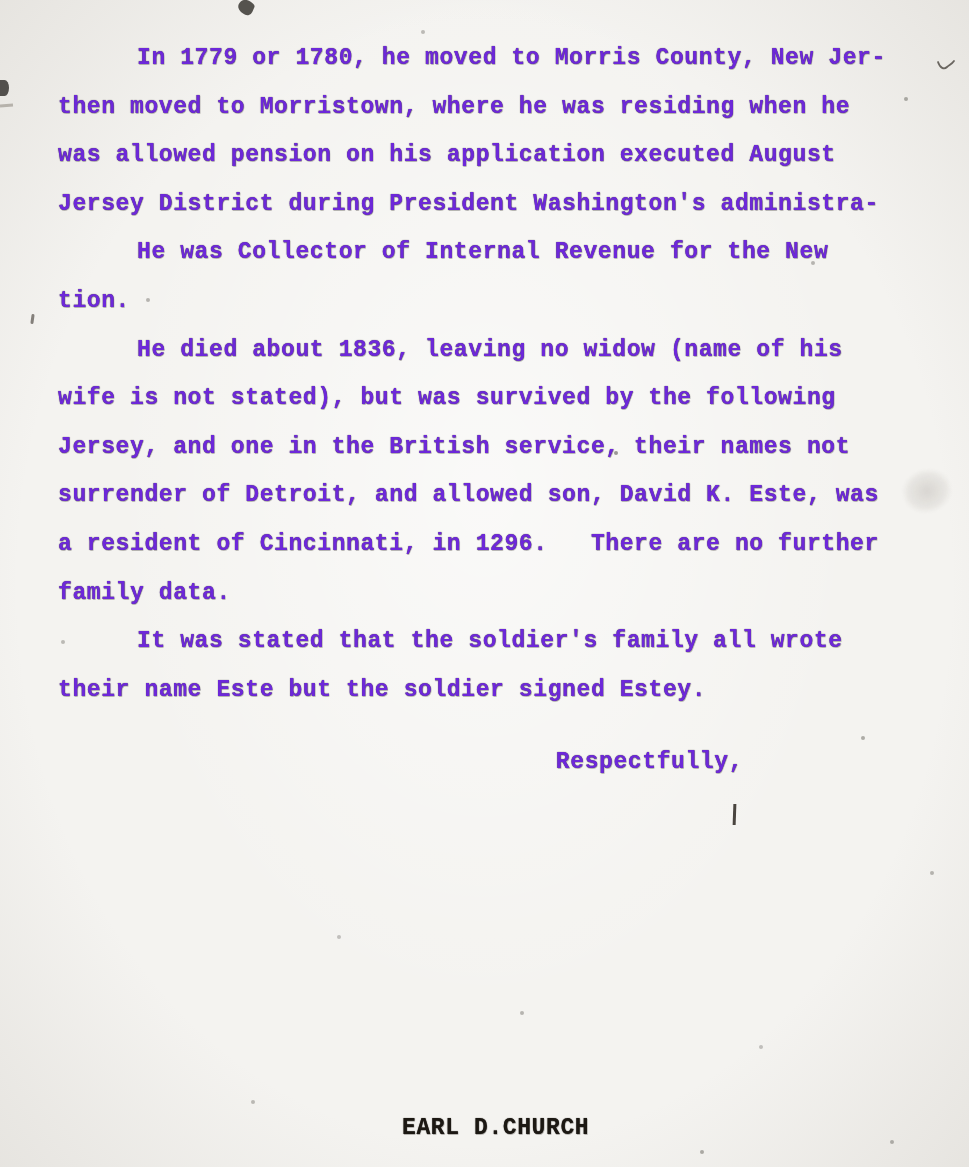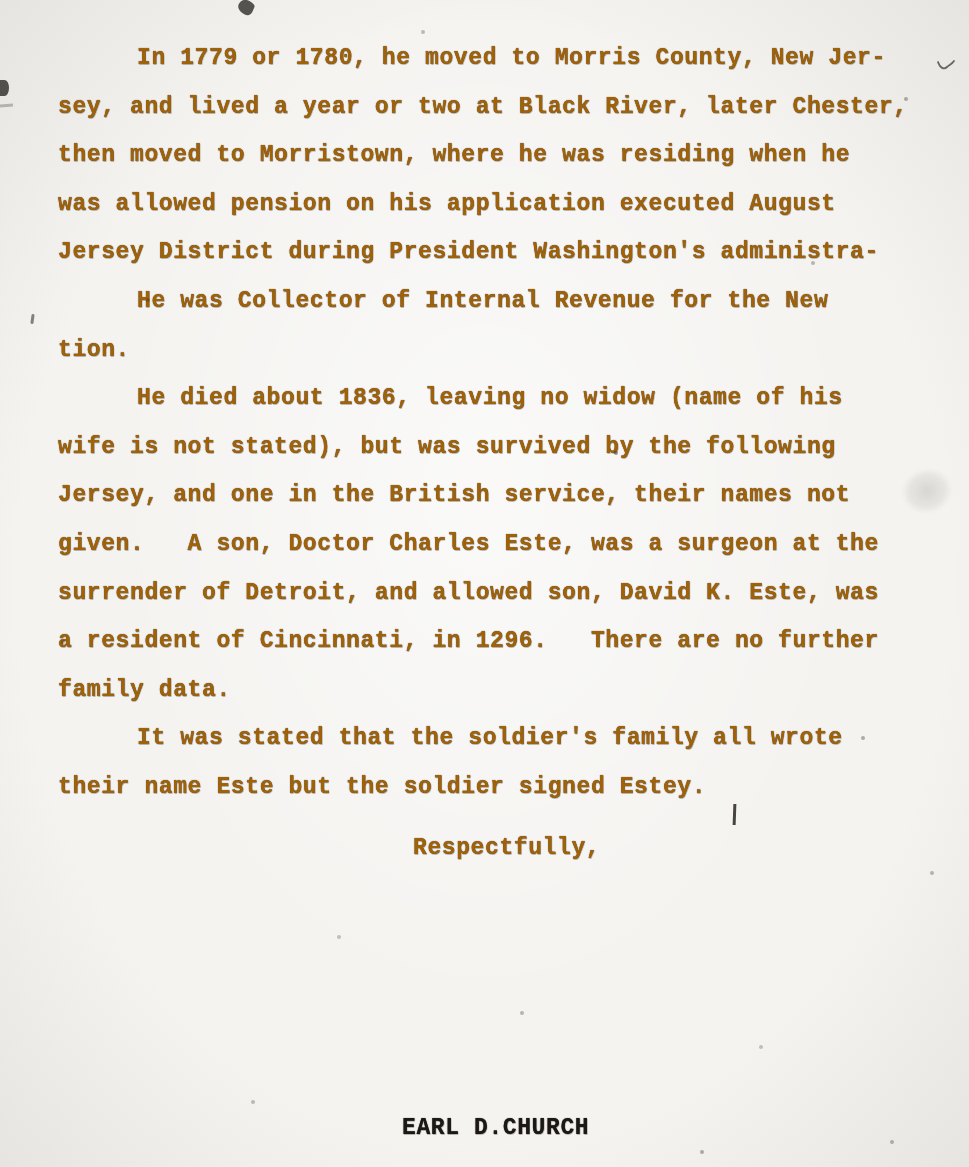--- a/index.html
+++ b/index.html
@@ -14,25 +14,25 @@
     position:absolute; inset:0;
     background:
       radial-gradient(ellipse at 50% 42%, rgba(255,255,255,0.55) 0%, rgba(255,255,255,0) 55%),
       radial-gradient(ellipse at 50% 50%, rgba(0,0,0,0) 68%, rgba(160,152,140,0.16) 100%);
   }
   .doc { position:absolute; left:58px; top:44px; }
   .para { margin:0; padding:0; }
   .line {
     height:48.6px; line-height:28px;
     font-size:23px; font-weight:700; letter-spacing:0.6px;
-    color:#a16207; white-space:pre;
+    color:#6d28d9; white-space:pre;
     text-shadow: 0 0 1px rgba(28,24,19,0.85), 0.6px 0.6px 0 rgba(28,24,19,0.22);
   }
   .indent { padding-left:79px; }
-  .closing { margin-top:12px; padding-left:355px; }
+  .closing { margin-top:24px; padding-left:355px;text-align:center; }
   .sigblock {
     position:absolute; left:402px; top:1063px;
     font-size:23px; font-weight:700; letter-spacing:0.6px;
     color:#1c1813; line-height:26px; white-space:pre;
     text-shadow: 0 0 1px rgba(28,24,19,0.85), 0.6px 0.6px 0 rgba(28,24,19,0.22);
   }
 
   
   .artifact { position:absolute; pointer-events:none; }
   .mark-top {
@@ -75,36 +75,34 @@
 </style>
 </head>
 <body>
 
 <div class="paper"></div>
 
 <div class="doc">
 
   <div class="para">
     <div class="line indent">In 1779 or 1780, he moved to Morris County, New Jer-</div>
-    <div class="line">sey, and lived a year or two at Black River, later Chester,</div>
     <div class="line">then moved to Morristown, where he was residing when he</div>
     <div class="line">was allowed pension on his application executed August</div>
   </div>
 
   <div class="para">
     <div class="line">Jersey District during President Washington's administra-</div>
     <div class="line indent">He was Collector of Internal Revenue for the New</div>
     <div class="line">tion.</div>
   </div>
 
   <div class="para">
     <div class="line indent">He died about 1836, leaving no widow (name of his</div>
     <div class="line">wife is not stated), but was survived by the following</div>
     <div class="line">Jersey, and one in the British service, their names not</div>
-    <div class="line">given.   A son, Doctor Charles Este, was a surgeon at the</div>
     <div class="line">surrender of Detroit, and allowed son, David K. Este, was</div>
     <div class="line">a resident of Cincinnati, in 1296.   There are no further</div>
     <div class="line">family data.</div>
   </div>
 
   <div class="para">
     <div class="line indent">It was stated that the soldier's family all wrote</div>
     <div class="line">their name Este but the soldier signed Estey.</div>
   </div>
 

